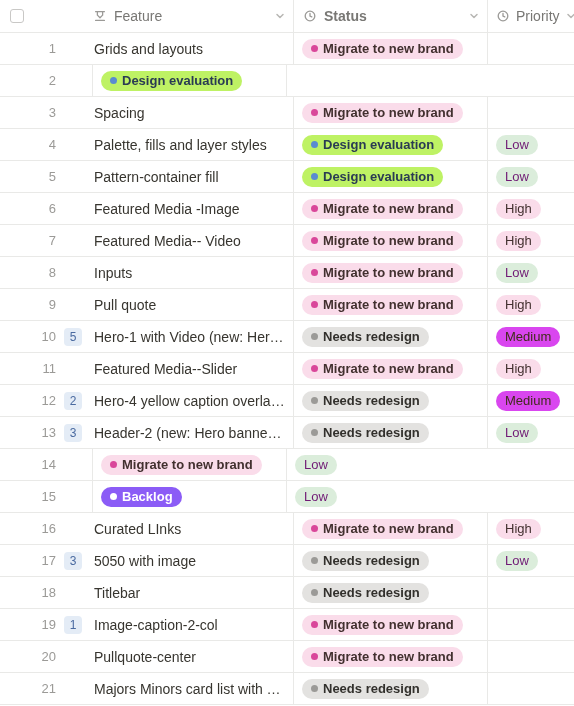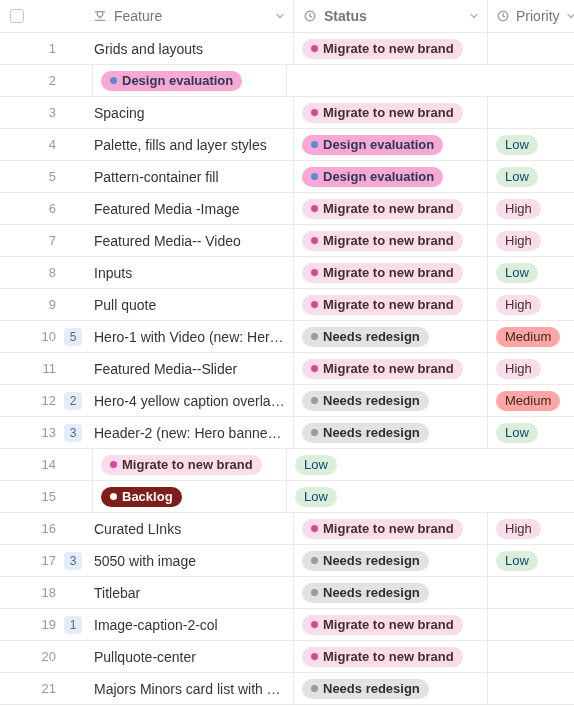--- a/index.html
+++ b/index.html
@@ -117,25 +117,25 @@
     padding: 0 9px;
     font-size: 13px;
     white-space: nowrap;
     gap: 5px;
   }
   .pill-dot {
     width: 7px; height: 7px; border-radius: 50%;
     flex-shrink: 0;
   }
   .pill-pink   { background: #fadcea; color: #42302f; }
-  .pill-blue   { background: #f9a8d4; color: #2a3b53; }
+  .pill-blue   { background: #bef264; color: #2a3b53; }
   .pill-gray   { background: #e3e2e0; color: #32302c; }
-  .pill-red    { background: #7f1d1d; color: #fff; justify-content: space-between; }
-  .pill-green  { background: #dbeddb; color: #0c4a6e; }
-  .pill-yellow { background: #fca5a5; color: #402c1b; }
+  .pill-red    { background: #8b5cf6; color: #fff; justify-content: space-between; }
+  .pill-green  { background: #dbeddb; color: #701a75; }
+  .pill-yellow { background: #d946ef; color: #402c1b; }
   .dot-pink   { background: #d9479a; }
   .dot-blue   { background: #5a8bd0; }
   .dot-gray   { background: #9b9a97; }
   .dot-red    { background: #fff; }
   .feature-text {
     white-space: nowrap;
     overflow: hidden;
     text-overflow: ellipsis;
     display: block;
   }

